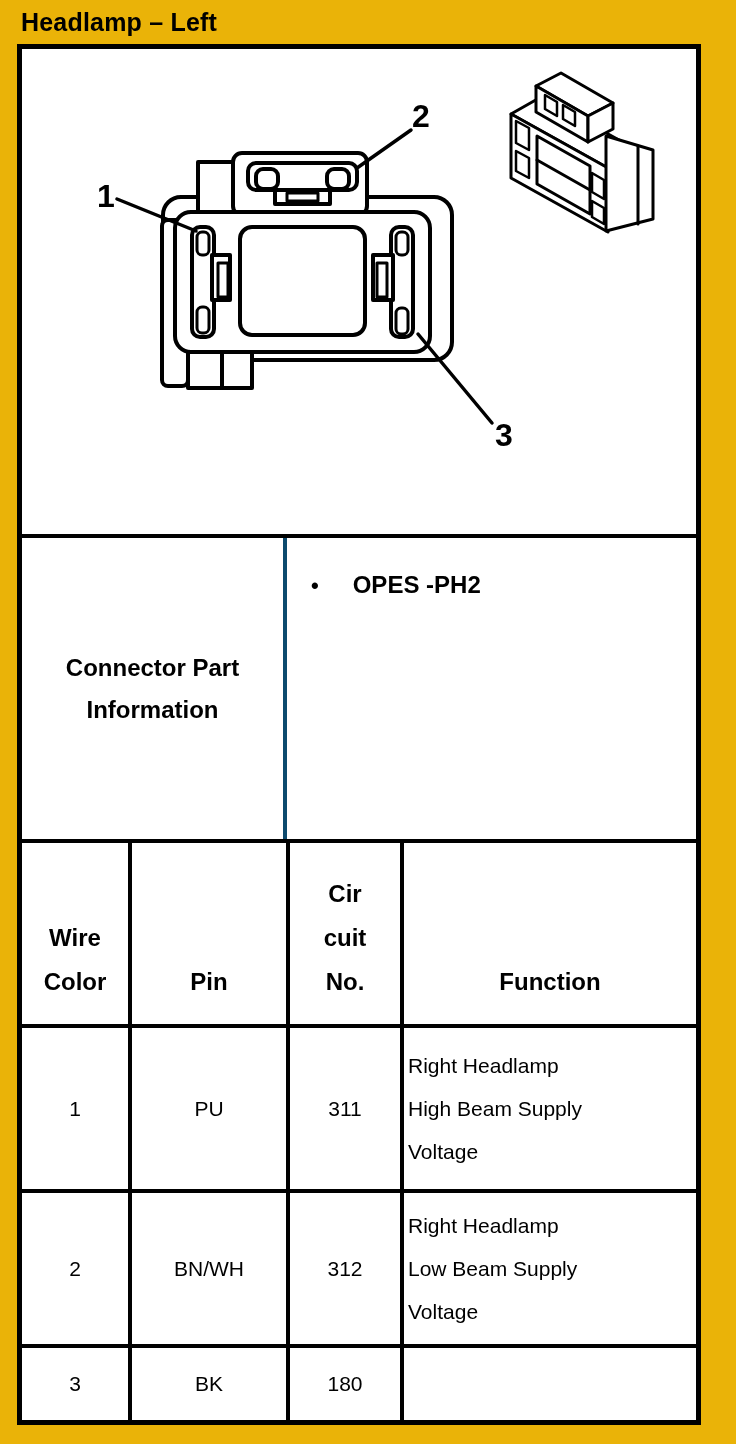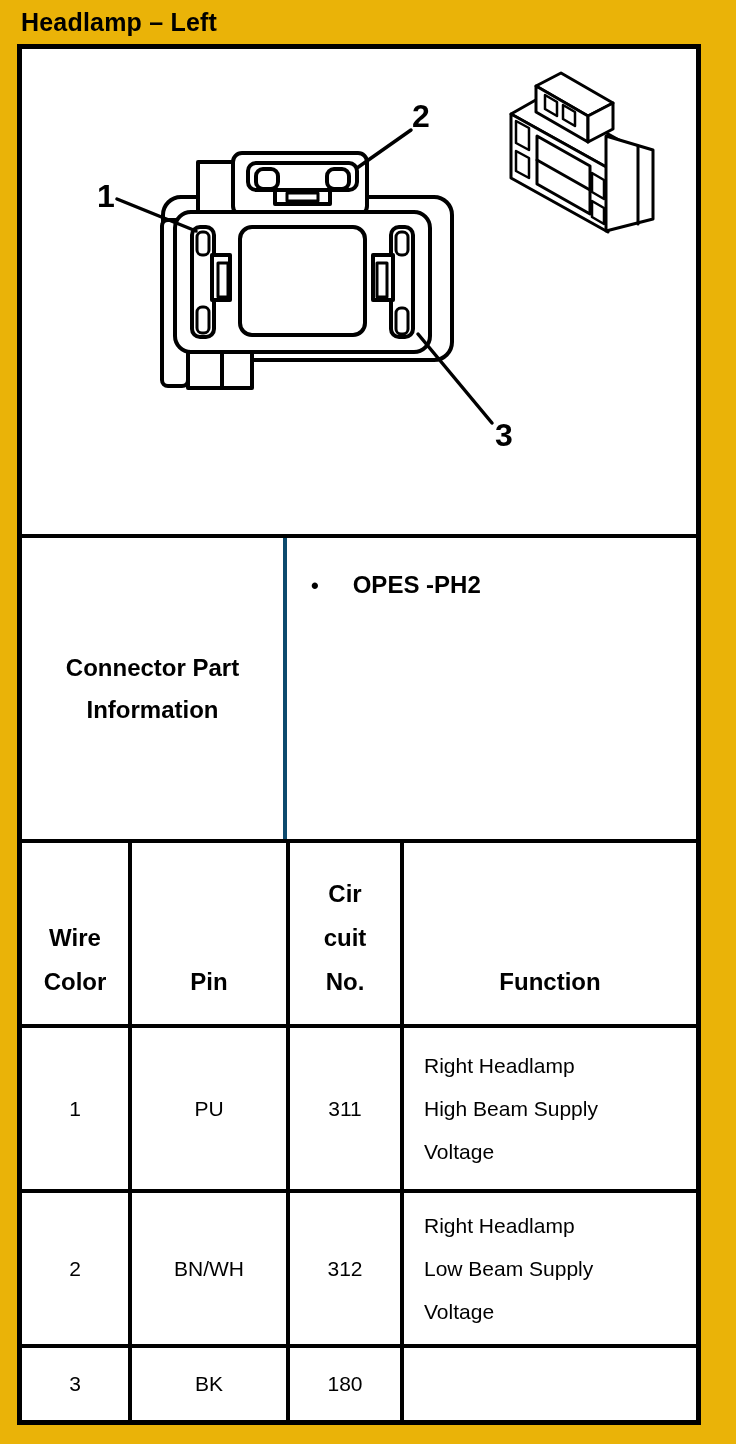--- a/index.html
+++ b/index.html
@@ -28,21 +28,21 @@
     grid-template-columns:110px 158px 114px 1fr;
     grid-template-rows:185px 165px 155px 1fr;
   }
   .cell { display:flex; align-items:center; justify-content:center; font-size:21px; }
   .cr { border-right:4px solid #000; }
   .cb { border-bottom:4px solid #000; }
   .hcell {
     font-weight:bold; font-size:24px; line-height:44px; align-items:flex-end;
     padding-bottom:20px; text-align:center; white-space:pre-line;
   }
-  .fcell { justify-content:flex-start; text-align:left; padding-left:20px; line-height:43px; white-space:pre-line; }
+  .fcell { justify-content:flex-start; text-align:left; padding-left:4px; line-height:43px; white-space:pre-line; }
 </style>
 </head>
 <body>
 
 <div class="page">
 
   <div class="page-title">Headlamp – Left</div>
 
   <div class="doc-table">
 

